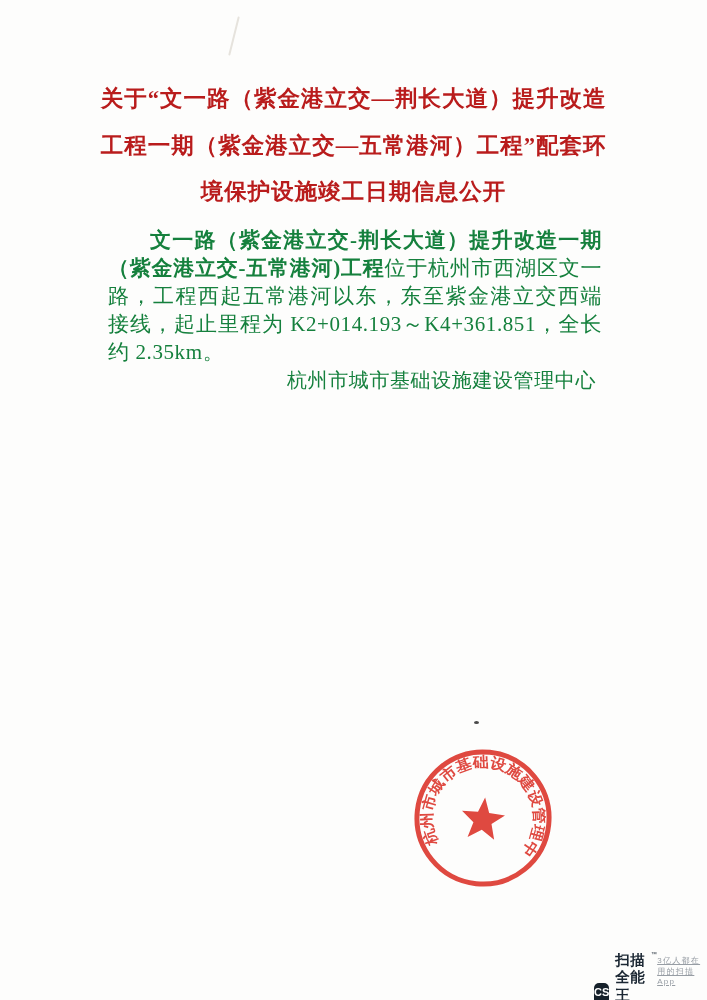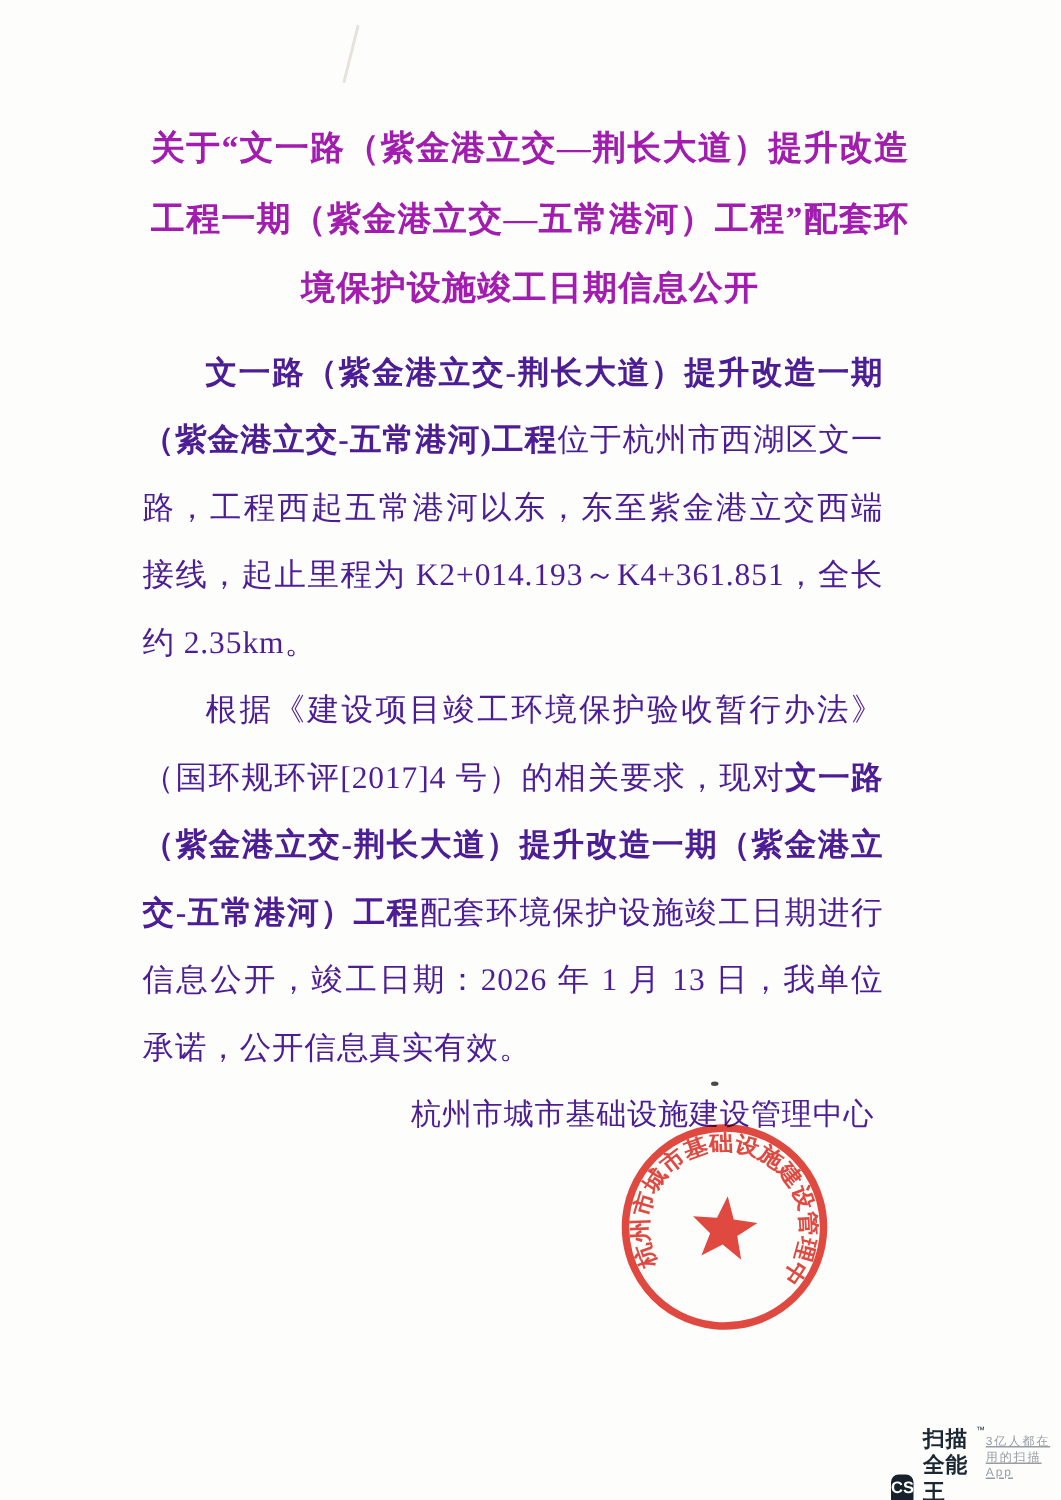--- a/index.html
+++ b/index.html
@@ -16,26 +16,26 @@
     position:absolute;left:233px;top:16px;width:2px;height:40px;
     background:#e6e3dd;transform:rotate(14deg);border-radius:2px;
   }
   .speck{
     position:absolute;left:474px;top:721px;width:5px;height:3px;
     background:#4a4a4a;border-radius:50%;
   }
   .doc-title{
     position:absolute;top:76px;left:90px;right:90px;margin:0;
     font-size:22.5px;font-weight:bold;line-height:46.5px;
-    text-align:center;letter-spacing:1px;color:#a21caf;
+    text-align:center;letter-spacing:1px;color:#b91c1c;
   }
   .doc-body{
-    position:absolute;top:226px;left:95px;width:494px;
-    font-size:21px;line-height:45px;letter-spacing:0.6px;
-    text-align:justify;text-justify:inter-character;color:#4c1d95;
+    position:absolute;top:226px;left:108px;width:494px;
+    font-size:21px;line-height:28px;letter-spacing:0.6px;
+    text-align:justify;text-justify:inter-character;color:#15803d;
   }
   .doc-body p{margin:0;text-indent:2em;}
   .doc-body b{font-weight:bold;}
   .sig-block{text-align:right;font-size:20px;}
   .sig-org{margin-right:6px;}
   .sig-date{margin-right:10px;}
   
   .seal{
     position:absolute;left:412px;top:747px;width:142px;height:142px;
     opacity:0.88;mix-blend-mode:multiply;transform:rotate(6deg);
@@ -76,21 +76,20 @@
   <div class="speck"></div>
 
   <h1 class="doc-title">
     <span>关于“文一路（紫金港立交—荆长大道）提升改造工程一期（紫金港立交—五常港河）工程”配套环境保护设施竣工日期信息公开</span>
   </h1>
 
   <div class="doc-body">
     <p><b>文一路（紫金港立交-荆长大道）提升改造一期（紫金港立交-五常港河)工程</b><span>位于杭州市西湖区文一路，工程西起五常港河以东，东至紫金港立交西端接线，起止里程为 K2+014.193～K4+361.851，全长约 2.35km。</span></p>
 
 
-    <p><span>根据《建设项目竣工环境保护验收暂行办法》（国环规环评[2017]4 号）的相关要求，现对</span><b>文一路（紫金港立交-荆长大道）提升改造一期（紫金港立交-五常港河）工程</b><span>配套环境保护设施竣工日期进行信息公开，竣工日期：2026 年 1 月 13 日，我单位承诺，公开信息真实有效。</span></p>
 
     <div class="sig-block">
       <div class="sig-org">杭州市城市基础设施建设管理中心</div>
     </div>
   </div>
 
   <div class="seal">
     <svg viewBox="0 0 200 200" width="142" height="142">
       <circle cx="100" cy="100" r="93" fill="none" stroke="#dd2f26" stroke-width="7"></circle>
       <path id="sealArc" d="M 41.0,141.3 A 72,72 0 1 1 159.0,141.3" fill="none"></path>

